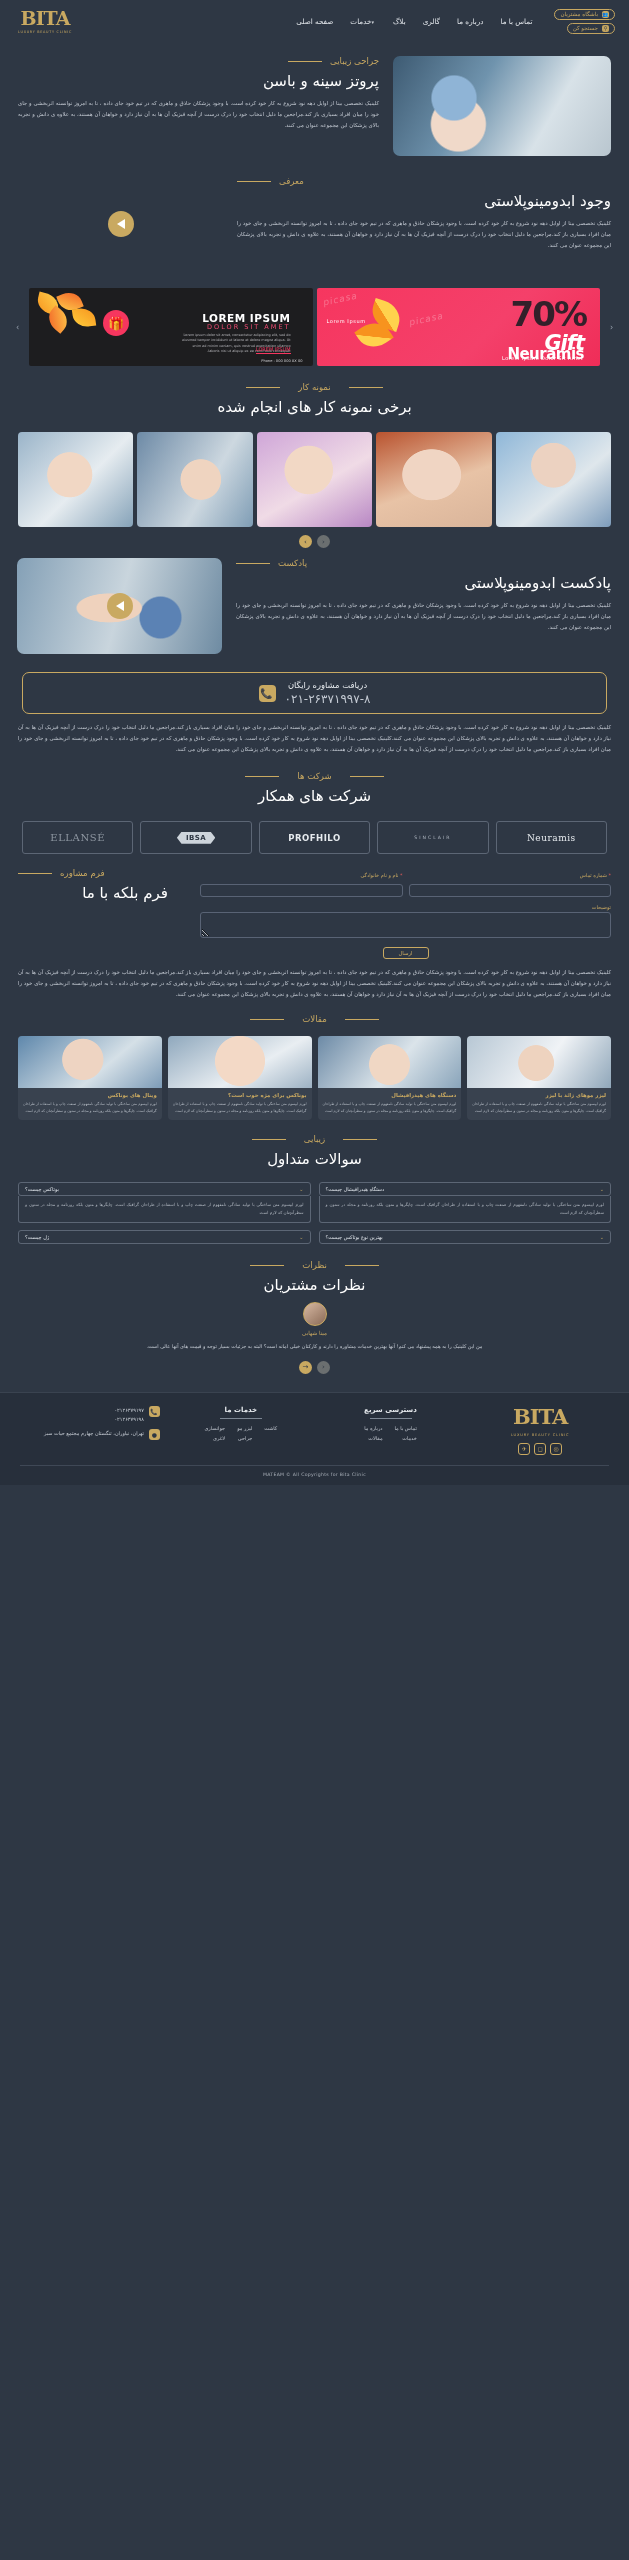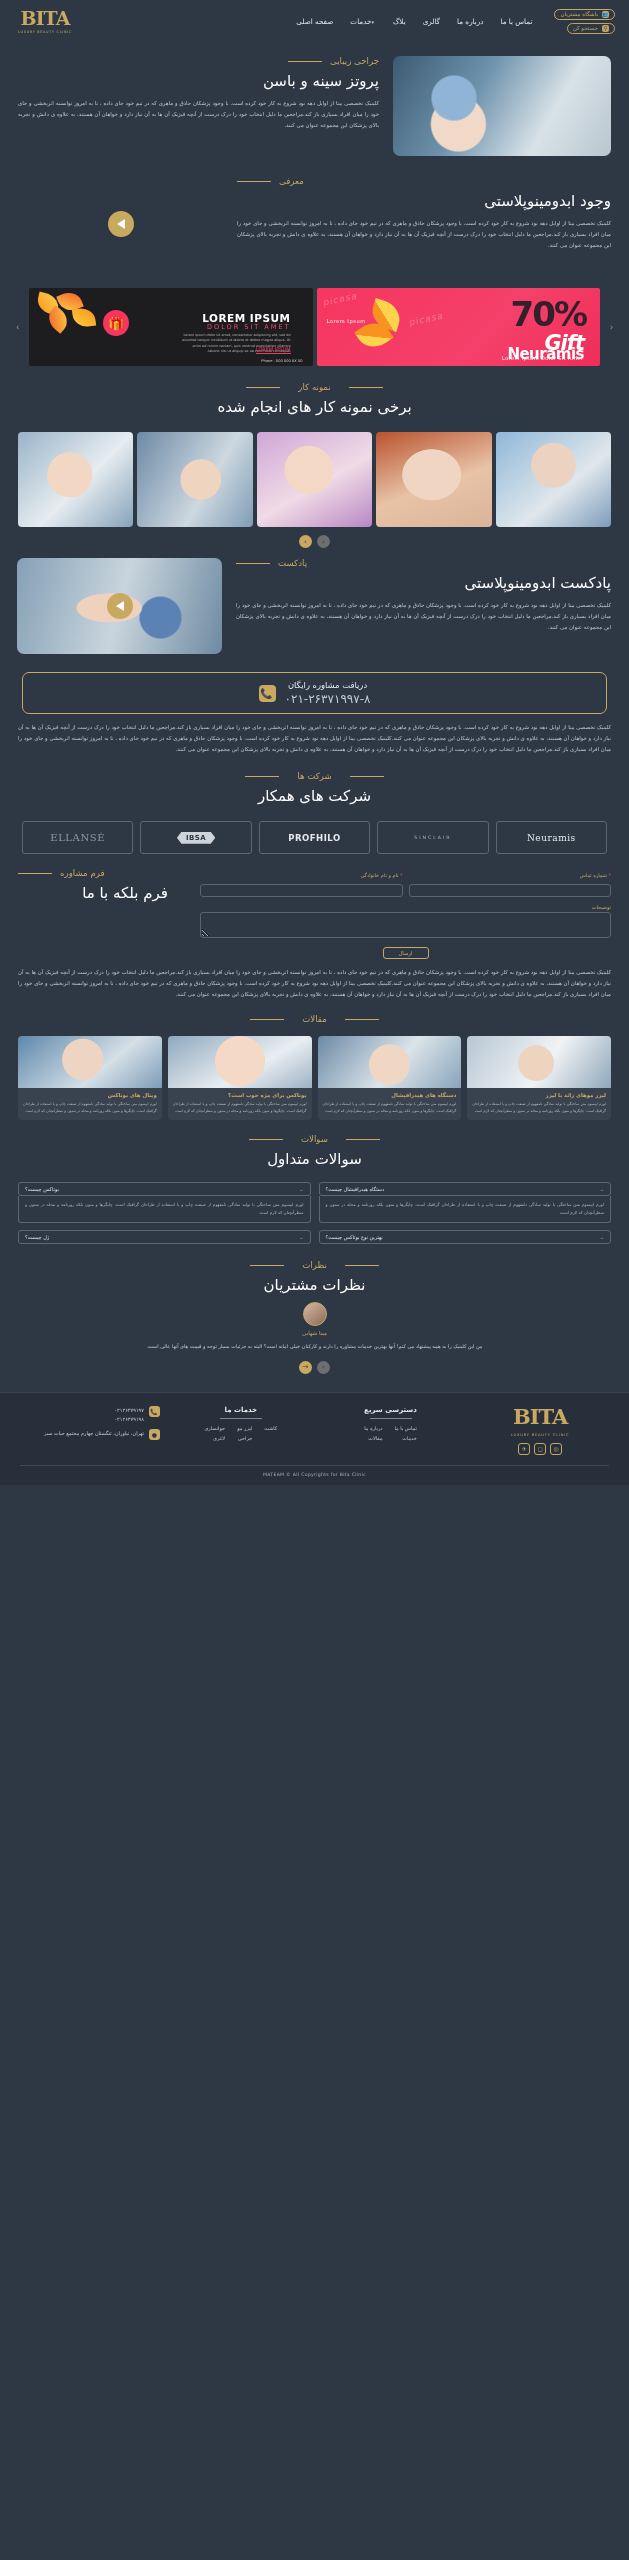--- a/index.html
+++ b/index.html
@@ -390,21 +390,21 @@
       <div class="body">
         <h3>ویتال های بوتاکس</h3>
         <p>لورم ایپسوم متن ساختگی با تولید سادگی نامفهوم از صنعت چاپ و با استفاده از طراحان گرافیک است. چاپگرها و متون بلکه روزنامه و مجله در ستون و سطرآنچنان که لازم است</p>
       </div>
     </div>
   </div>
 
   <div class="sec" style="text-align:center;padding-top:14px;">
     <div class="eyebrow center">
       <span class="line"></span>
-      <span>سوالات</span>
+      <span>زیبایی</span>
       <span class="line"></span>
     </div>
     <div class="h2">سوالات متداول</div>
   </div>
   <div class="faq">
     <div class="faqcol">
       <div class="qhead">
         <span class="chev">⌄</span>
         <span>دستگاه هیدرافیشال چیست؟</span>
       </div>

